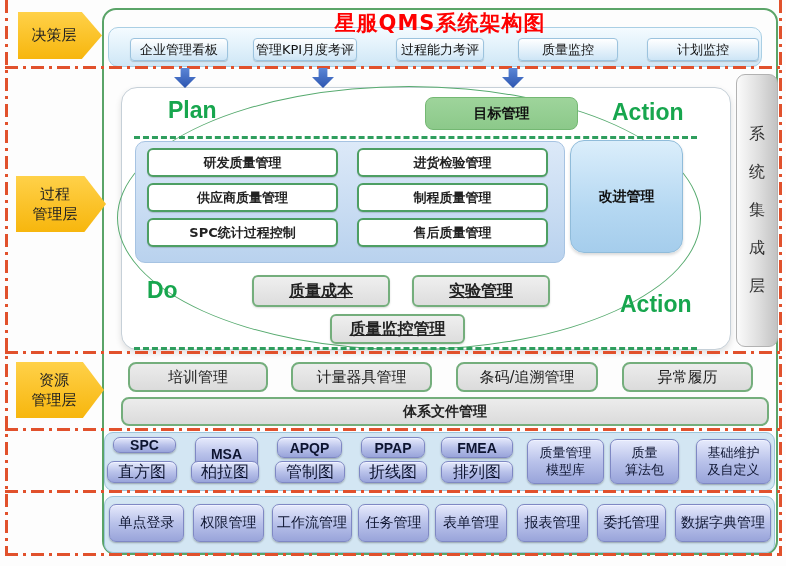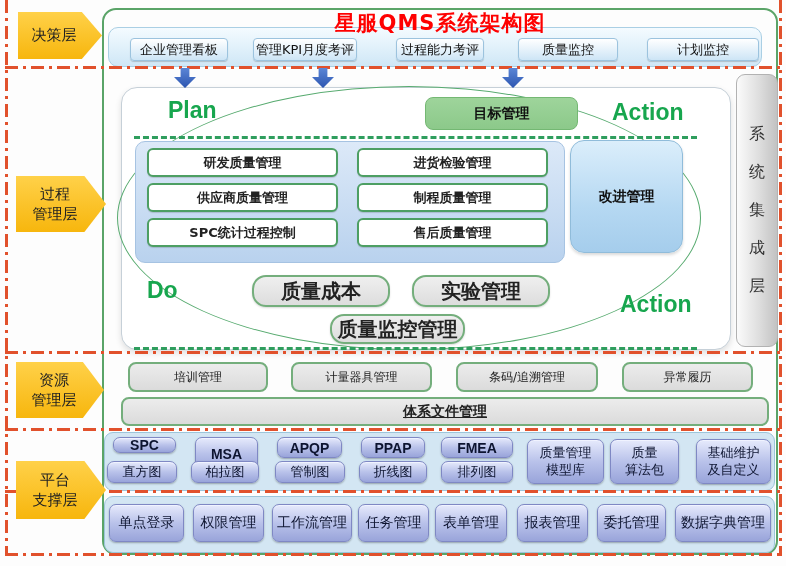--- a/index.html
+++ b/index.html
@@ -53,40 +53,40 @@
   .blue-panel { left:135px; top:141px; width:430px; height:122px; z-index:3; border-radius:10px;
                 background:linear-gradient(180deg,#dce9f8,#b9d2ee); border:1px solid #a6c3e2; }
   .white-box { position:absolute; width:191px; height:29px; z-index:4; background:#fff;
                border:2px solid #4d9f63; border-radius:6px; display:flex; align-items:center; justify-content:center;
                font-size:13px; font-weight:bold; color:#222; box-shadow:0 1px 1px rgba(0,0,0,.15); }
   .improve-box { left:570px; top:140px; width:113px; height:113px; z-index:4; border-radius:14px;
                  background:linear-gradient(180deg,#dbeefb 0%,#b5d8f2 60%,#a5cdec 100%); border:1px solid #90bcda;
                  display:flex; align-items:center; justify-content:center; font-size:14px; font-weight:bold; color:#111;
                  box-shadow:0 2px 3px rgba(0,0,0,.15); }
   .gray-box { position:absolute; z-index:4; background:linear-gradient(180deg,#efefef,#dddddd);
-              border:2px solid #74ae7c; border-radius:14px; display:flex; align-items:center; justify-content:center;
-              font-size:20px; font-weight:bold; color:#222; box-shadow:0 1px 2px rgba(0,0,0,.15); }
+              border:2px solid #74ae7c; border-radius:6px; display:flex; align-items:center; justify-content:center;
+              font-size:16px; font-weight:bold; color:#222; box-shadow:0 1px 2px rgba(0,0,0,.15);text-decoration:underline; }
 
   
   .res-box { position:absolute; top:362px; height:30px; z-index:4; background:linear-gradient(180deg,#ececec,#dbdbdb);
              border:2px solid #74ae7c; border-radius:8px; display:flex; align-items:center; justify-content:center;
-             font-size:12px; color:#222; }
+             font-size:15px; color:#222; }
   .res-wide { position:absolute; left:121px; top:397px; width:648px; height:29px; z-index:4;
               background:linear-gradient(180deg,#ececec,#dbdbdb); border:2px solid #74ae7c; border-radius:8px;
-              display:flex; align-items:center; justify-content:center; font-size:14px; font-weight:bold; color:#222;text-decoration:underline; }
+              display:flex; align-items:center; justify-content:center; font-size:14px; font-weight:bold; color:#222; }
 
   
   .plat-panel { position:absolute; left:104px; width:671px; z-index:2; background:#d3e6f3;
                 border:1px solid #9dc5da; border-radius:9px; }
   .mod { position:absolute; z-index:4; border-radius:7px; color:#0d1430; text-align:center;
          background:linear-gradient(180deg,#e6eafc 0%,#b9c2ea 50%,#99a4da 100%); border:1px solid #7f88c4;
          box-shadow:inset 0 1px 0 #f0f3ff, 0 1px 2px rgba(0,0,0,.3);
          display:flex; flex-direction:column; align-items:center; justify-content:center; }
   .mod.en { font-family:"Liberation Sans",sans-serif; font-weight:bold; font-size:14px; }
-  .mod.cn { font-size:13px; }
+  .mod.cn { font-size:16px; }
   .mod.tall { font-size:13px; line-height:1.3; }
   .mod.svc { font-size:14px; }
 </style>
 </head>
 <body>
 
 <div class="stage">
 
   <div class="rl-v" style="left:5px"></div>
   <div class="rl-v" style="left:779px"></div>
@@ -103,24 +103,20 @@
   <div class="arrow-label" style="left:18px;top:12px;width:84px;height:47px">
     <span>决策层</span>
   </div>
   <div class="arrow-label" style="left:16px;top:176px;width:90px;height:56px">
     <span>过程</span>
     <span>管理层</span>
   </div>
   <div class="arrow-label" style="left:16px;top:362px;width:88px;height:56px">
     <span>资源</span>
     <span>管理层</span>
-  </div>
-  <div class="arrow-label" style="left:16px;top:461px;width:90px;height:58px">
-    <span>平台</span>
-    <span>支撑层</span>
   </div>
 
   <div class="abs dec-panel"></div>
   <div class="btn-top" style="left:130px;width:98px">企业管理看板</div>
   <div class="btn-top" style="left:253px;width:104px">管理KPI月度考评</div>
   <div class="btn-top" style="left:396px;width:88px">过程能力考评</div>
   <div class="btn-top" style="left:518px;width:100px">质量监控</div>
   <div class="btn-top" style="left:647px;width:112px">计划监控</div>
 
   <div class="arrow-down" style="left:174px"></div>

